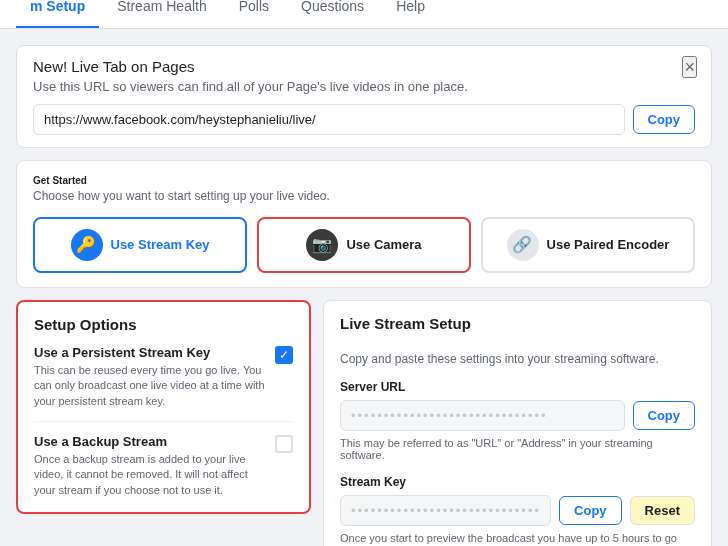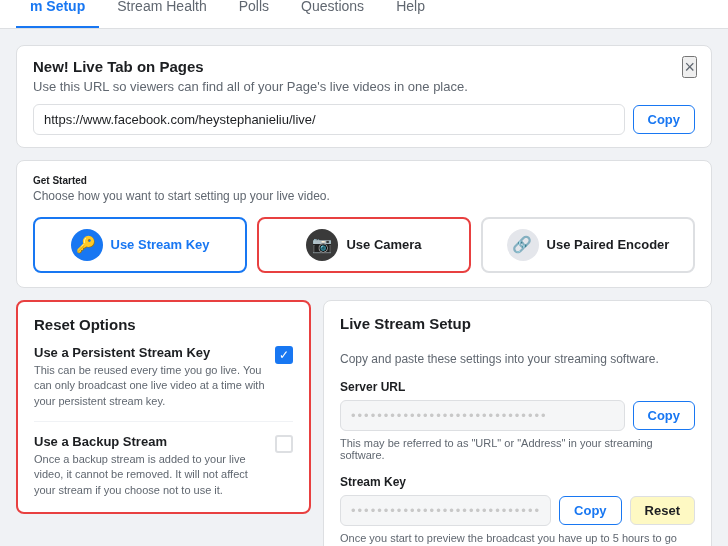--- a/index.html
+++ b/index.html
@@ -45,21 +45,21 @@
 
     
     .banner {
       background: #fff;
       border-radius: 8px;
       border: 1px solid #dddfe2;
       padding: 12px 16px;
       position: relative;
     }
     .banner-title {
-      font-weight: 700;
+      font-weight: 400;
       font-size: 15px;
       margin-bottom: 4px;
     }
     .banner-desc {
       font-size: 13px;
       color: #606770;
       margin-bottom: 10px;
     }
     .banner-close {
       position: absolute;
@@ -317,21 +317,21 @@
         <span class="icon-circle gray">🔗</span>
         <span>Use Paired Encoder</span>
       </button>
     </div>
   </div>
 
   <div class="two-col">
 
     <div class="col-left">
       <div class="setup-options-card">
-        <div class="setup-options-title">Reset Options</div>
+        <div class="setup-options-title">Setup Options</div>
 
         <div class="option-item">
           <div class="option-text">
             <div class="option-title">Use a Persistent Stream Key</div>
             <div class="option-desc">This can be reused every time you go live. You can only broadcast one live video at a time with your persistent stream key.</div>
           </div>
           <div class="checkbox">
             <span class="checkbox-check">✓</span>
           </div>
         </div>

